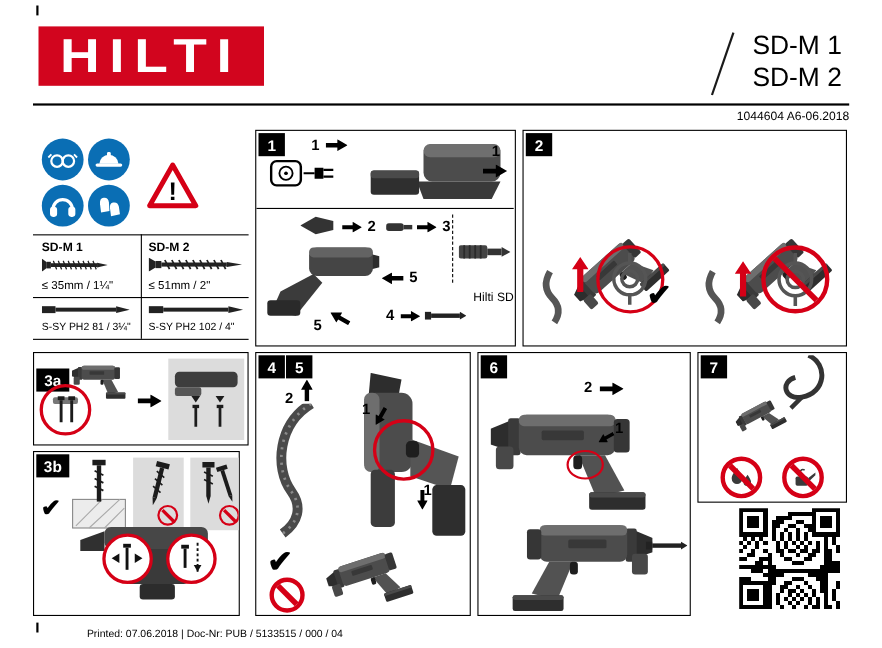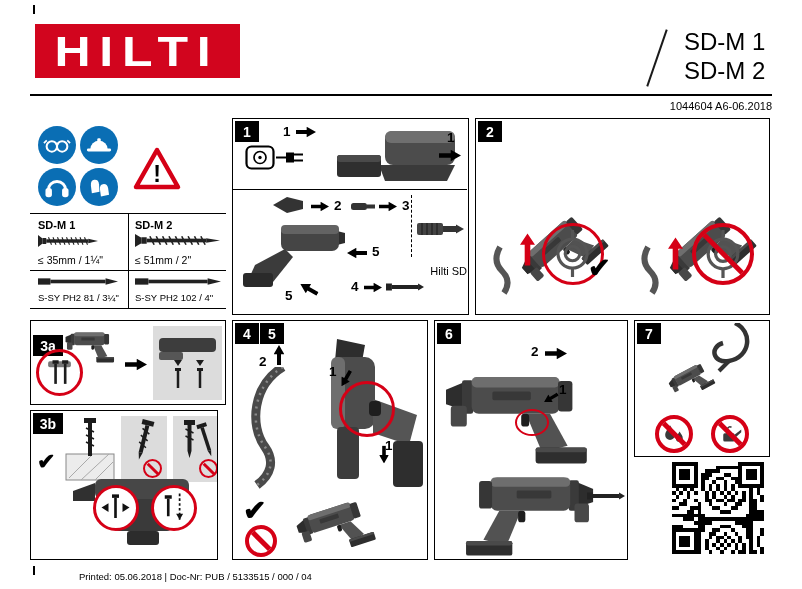--- a/index.html
+++ b/index.html
@@ -794,13 +794,13 @@
     <rect x="13" y="24" width="1" height="1"></rect>
     <rect x="16" y="24" width="1" height="1"></rect>
     <rect x="18" y="24" width="1" height="1"></rect>
     <rect x="19" y="24" width="1" height="1"></rect>
     <rect x="21" y="24" width="1" height="1"></rect>
     <rect x="22" y="24" width="1" height="1"></rect>
     <rect x="24" y="24" width="1" height="1"></rect>
   </svg>
 
 <div class="abs" style="left:33px;top:566px;width:2px;height:9px;background:#000;"></div>
-<div class="abs" style="left:79px;top:571px;font-size:9.5px;">Printed: 05.06.2018 | Doc-Nr: PUB / 5133515 / 000 / 04</div>
+<div class="abs" style="left:79px;top:571px;font-size:9.5px;">Printed: 07.06.2018 | Doc-Nr: PUB / 5133515 / 000 / 04</div>
 
 </body></html>

